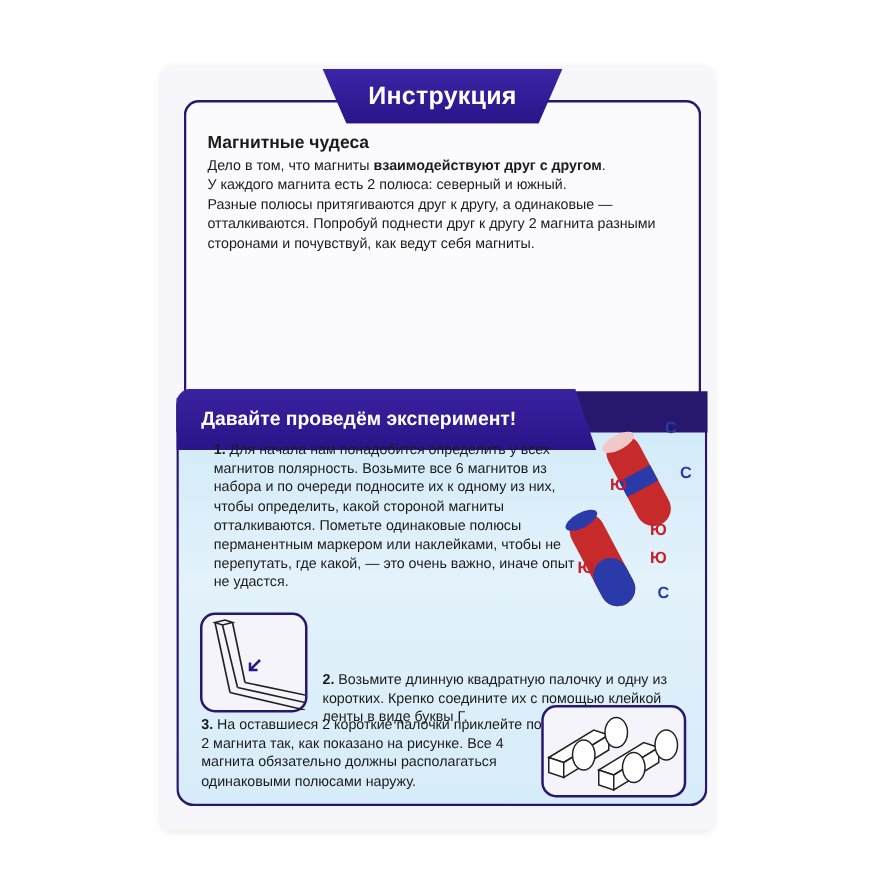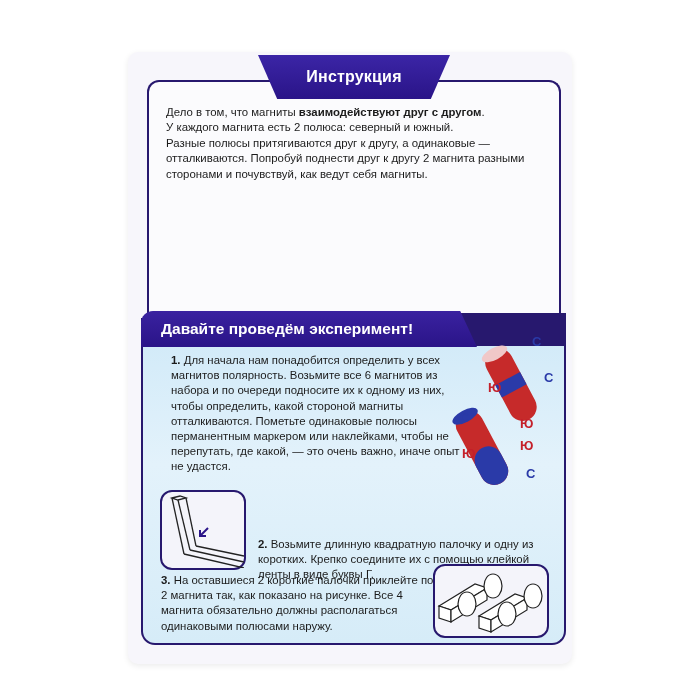--- a/index.html
+++ b/index.html
@@ -20,21 +20,21 @@
       background: #fbfbfd;
     }
     .title-banner {
       position: absolute; left: 258px; top: 55px; width: 192px; height: 44px;
       background: linear-gradient(180deg, #3b25a6 0%, #2a1488 100%);
       clip-path: polygon(0 0, 100% 0, 90% 100%, 10% 100%);
       display: flex; align-items: center; justify-content: center;
     }
     .title-banner span {
       color: #ffffff; font-family: "Liberation Sans", sans-serif; font-weight: bold;
-      font-size: 16px; letter-spacing: 0.2px;
+      font-size: 20px; letter-spacing: 0.2px;
     }
 
     .intro-text {
       position: absolute; left: 166px; top: 105px; width: 390px;
       font-family: "Liberation Sans", sans-serif; color: #1b1b1b;
       font-size: 11.4px; line-height: 15.4px;
     }
     .intro-text h2 { font-size: 14px; font-weight: bold; margin-bottom: 4px; line-height: 17px; }
     .intro-text p { margin-bottom: 3px; }
     .intro-text b { font-weight: bold; }
@@ -44,21 +44,21 @@
       position: absolute; left: 141px; top: 318px; width: 425px; height: 327px;
       border: 2px solid #27186e; border-top: none;
       border-radius: 0 0 14px 14px;
       background: linear-gradient(180deg, #cfe9f8 0%, #e3f2fb 45%, #d6ecf8 100%);
     }
     .exp-header {
       position: absolute; left: 141px; top: 313px; width: 425px; height: 33px;
       background: #27186e; border-radius: 12px 0 0 0;
     }
     .exp-header-tab {
-      position: absolute; left: 141px; top: 311px; width: 336px; height: 36px;
+      position: absolute; left: 141px; top: 311px; width: 336px; height: 49px;
       background: linear-gradient(180deg, #3a22a0 0%, #2a1488 100%);
       clip-path: polygon(0 0, 95% 0, 100% 100%, 0 100%);
       border-radius: 12px 0 0 0;
       display: flex; align-items: center; padding-left: 20px;
     }
     .exp-header-tab span {
       color: #fff; font-family: "Liberation Sans", sans-serif; font-weight: bold; font-size: 15.5px;
     }
 
     .step {
@@ -85,20 +85,21 @@
 <body>
 
 <div class="sheet"></div>
 
 <div class="intro-box"></div>
 <div class="title-banner">
   <span>Инструкция</span>
 </div>
 
 <div class="intro-text">
+  <h2>Магнитные чудеса</h2>
   <p>
     <span>Дело в том, что магниты </span><b>взаимодействуют друг с другом</b><span>.</span><br>
     <span>У каждого магнита есть 2 полюса: северный и южный.</span><br>
     <span>Разные полюсы притягиваются друг к другу, а одинаковые — отталкиваются. Попробуй поднести друг к другу 2 магнита разными сторонами и почувствуй, как ведут себя магниты.</span>
   </p>
 </div>
 
 <div class="exp-box"></div>
 <div class="exp-header"></div>
 <div class="exp-header-tab">

